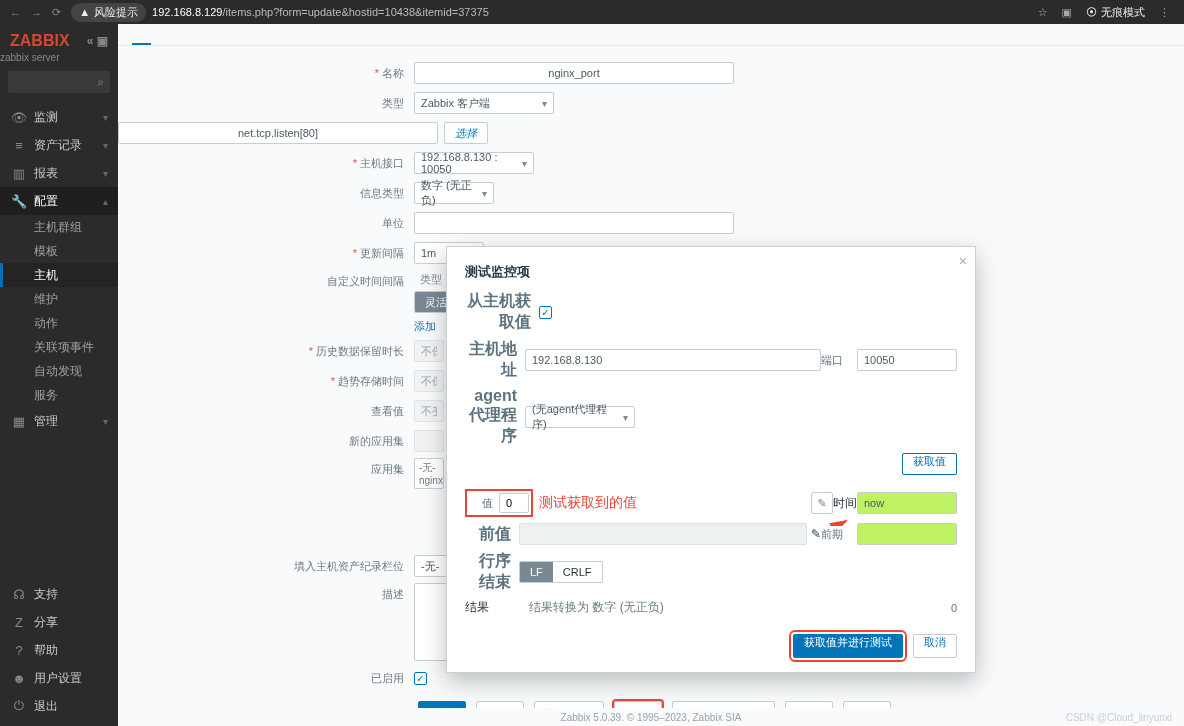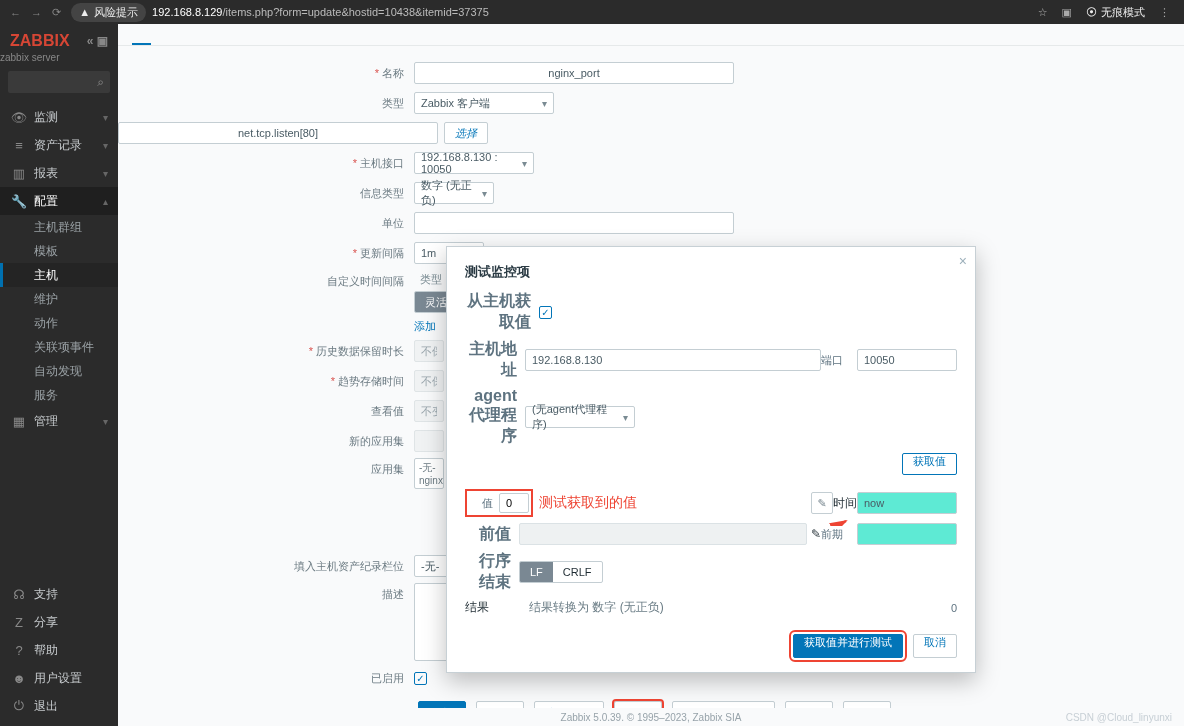--- a/index.html
+++ b/index.html
@@ -78,21 +78,21 @@
 .footer .csdn { position:absolute; right:12px; color:#c7cfd5; }
 
 
 .modal { position:absolute; left:328px; top:222px; width:530px; background:#fff; border:1px solid #c7d0d5; box-shadow:0 8px 22px rgba(0,0,0,0.25); padding:16px 18px 14px 18px; }
 .modal .close { position:absolute; right:8px; top:6px; color:#9db0bb; cursor:pointer; font-size:14px; }
 .modal h3 { font-size:13px; color:#2b3b44; font-weight:bold; margin-bottom:10px; }
 .modal .mrow { display:flex; align-items:center; margin-bottom:6px; }
 .modal .mrow .mlbl { width:60px; text-align:right; color:#5e7380; font-size:16px; padding-right:8px;font-weight:bold; }
 .modal .mrow .mlbl2 { width:36px; text-align:left; color:#5e7380; font-size:11px; padding-right:6px; }
 .modal input.m-input { border:1px solid #c4ced3; border-radius:2px; height:22px; padding:0 6px; font-size:11px; color:#495b64; background:#fff; }
-.modal input.m-input.ro { background:#5eead4; }
+.modal input.m-input.ro { background:#bef264; }
 .modal .get-btn { height:22px; border:1px solid #0275b8; color:#0275b8; background:#fff; border-radius:2px; padding:0 10px; font-size:11px; cursor:pointer; }
 .modal .val-row { display:flex; align-items:center; margin:14px 0 6px 0; }
 .modal .val-row .box { border:2px solid #e43; padding:2px; display:flex; align-items:center; }
 .modal .val-row .box .lab { color:#5e7380; font-size:11px; width:24px; text-align:right; margin-right:6px; }
 .modal .val-row .box input { border:1px solid #c4ced3; border-radius:2px; height:20px; padding:0 6px; font-size:11px; width:30px; }
 .modal .val-row .note { color:#e43; font-size:14px; margin-left:6px; }
 .modal .val-row .edit-icon { margin-left:4px; width:22px; height:22px; border:1px solid #c4ced3; border-radius:2px; display:flex; align-items:center; justify-content:center; color:#7b8a92; font-size:11px; }
 .modal .wide-ro { flex:1; background:#eef1f2; border:1px solid #dbe2e5; height:22px; border-radius:2px; }
 .modal .lf-group { display:flex; border:1px solid #c4ced3; border-radius:2px; overflow:hidden; height:22px; }
 .modal .lf-group span { padding:0 10px; display:flex; align-items:center; font-size:11px; cursor:pointer; }

